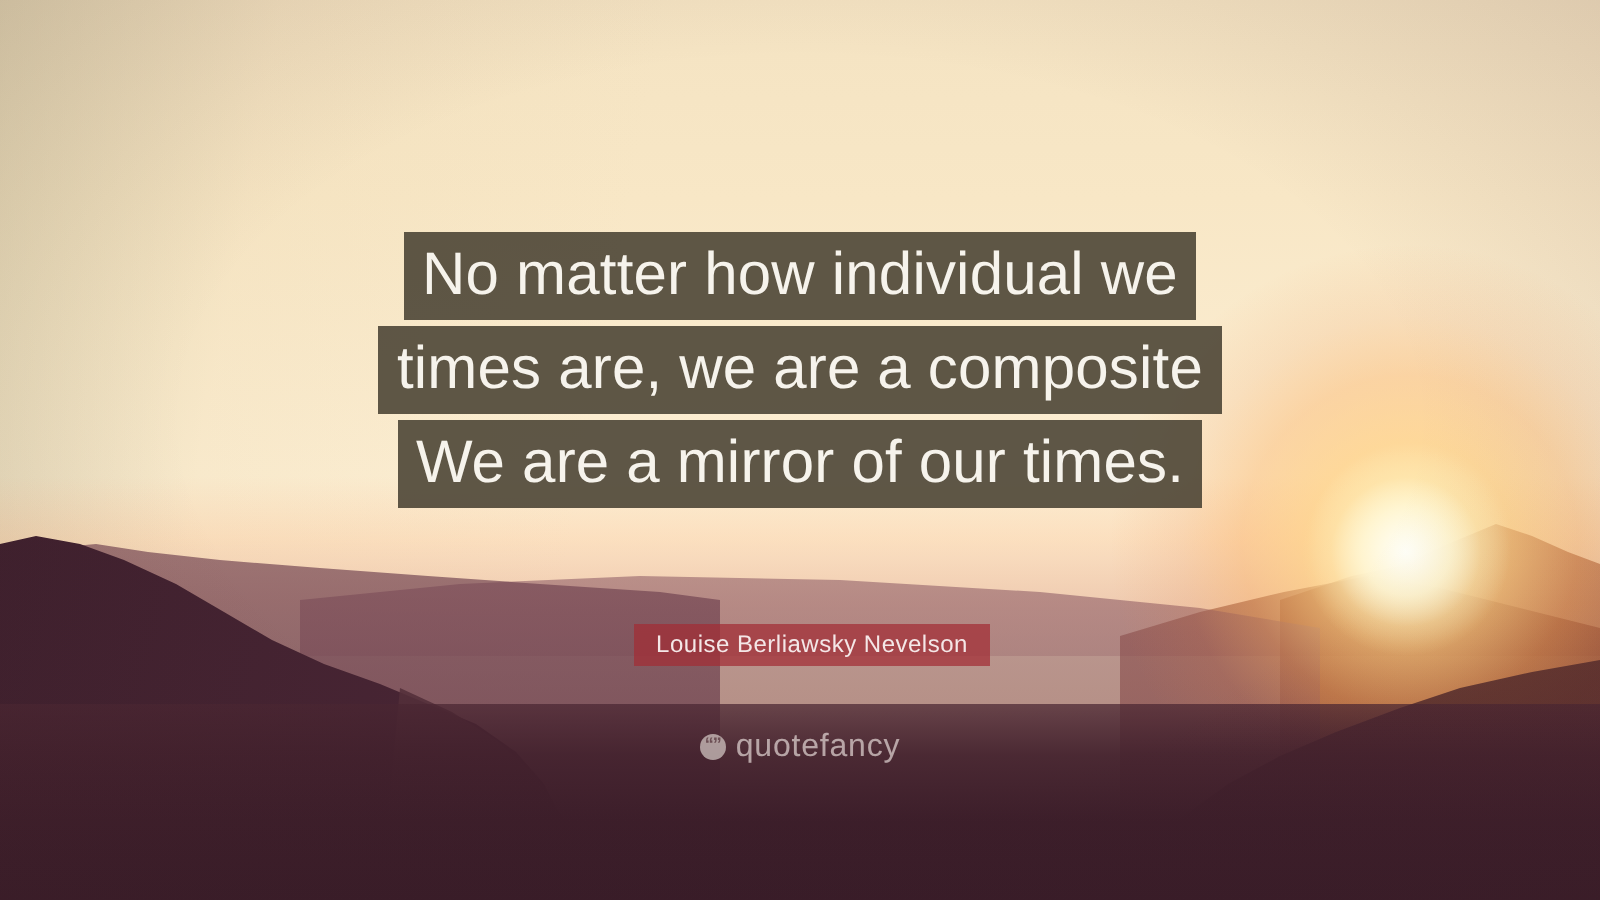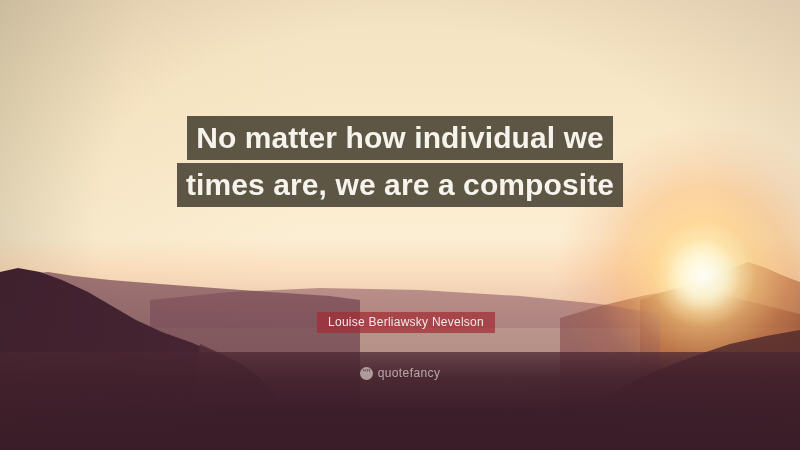--- a/index.html
+++ b/index.html
@@ -185,21 +185,21 @@
   .quote-line {
     display: inline-block;
     background: rgba(72,65,50,0.88);
     color: #f6f3ec;
     font-size: 30px;
     line-height: 44px;
     height: 44px;
     padding: 0 9px;
     letter-spacing: 0.1px;
     white-space: nowrap;
-    font-weight: 700;
+    font-weight: 400;
   }
 
   
   #author-wrap {
     position: absolute;
     left: 0;
     right: 0;
     top: 312px;
     display: flex;
     justify-content: center;
@@ -243,21 +243,21 @@
   }
   #watermark-logo span {
     font-size: 9px;
     line-height: 9px;
     color: #7a5f62;
     font-weight: 700;
     letter-spacing: -0.5px;
     transform: translateY(-1px);
   }
   #watermark-text {
-    font-size: 12px;
+    font-size: 16px;
     line-height: 13px;
     color: #e4d8d6;
     letter-spacing: 0.4px;
   }
 </style>
 </head>
 <body>
 
 <div id="stage">
 
@@ -271,20 +271,21 @@
   <div class="bg-layer sun-core"></div>
   <div class="bg-layer cliff-left"></div>
   <div class="bg-layer cliff-left-spur"></div>
   <div class="bg-layer cliff-right"></div>
   <div class="bg-layer foreground"></div>
   <div class="bg-layer vignette"></div>
 
   <div id="quote-block">
     <div class="quote-line">No matter how individual we</div>
     <div class="quote-line">times are, we are a composite</div>
+    <div class="quote-line">We are a mirror of our times.</div>
   </div>
 
   <div id="author-wrap">
     <div id="author-name">Louise Berliawsky Nevelson</div>
   </div>
 
   <div id="watermark">
     <div id="watermark-logo">
       <span>“”</span>
     </div>

